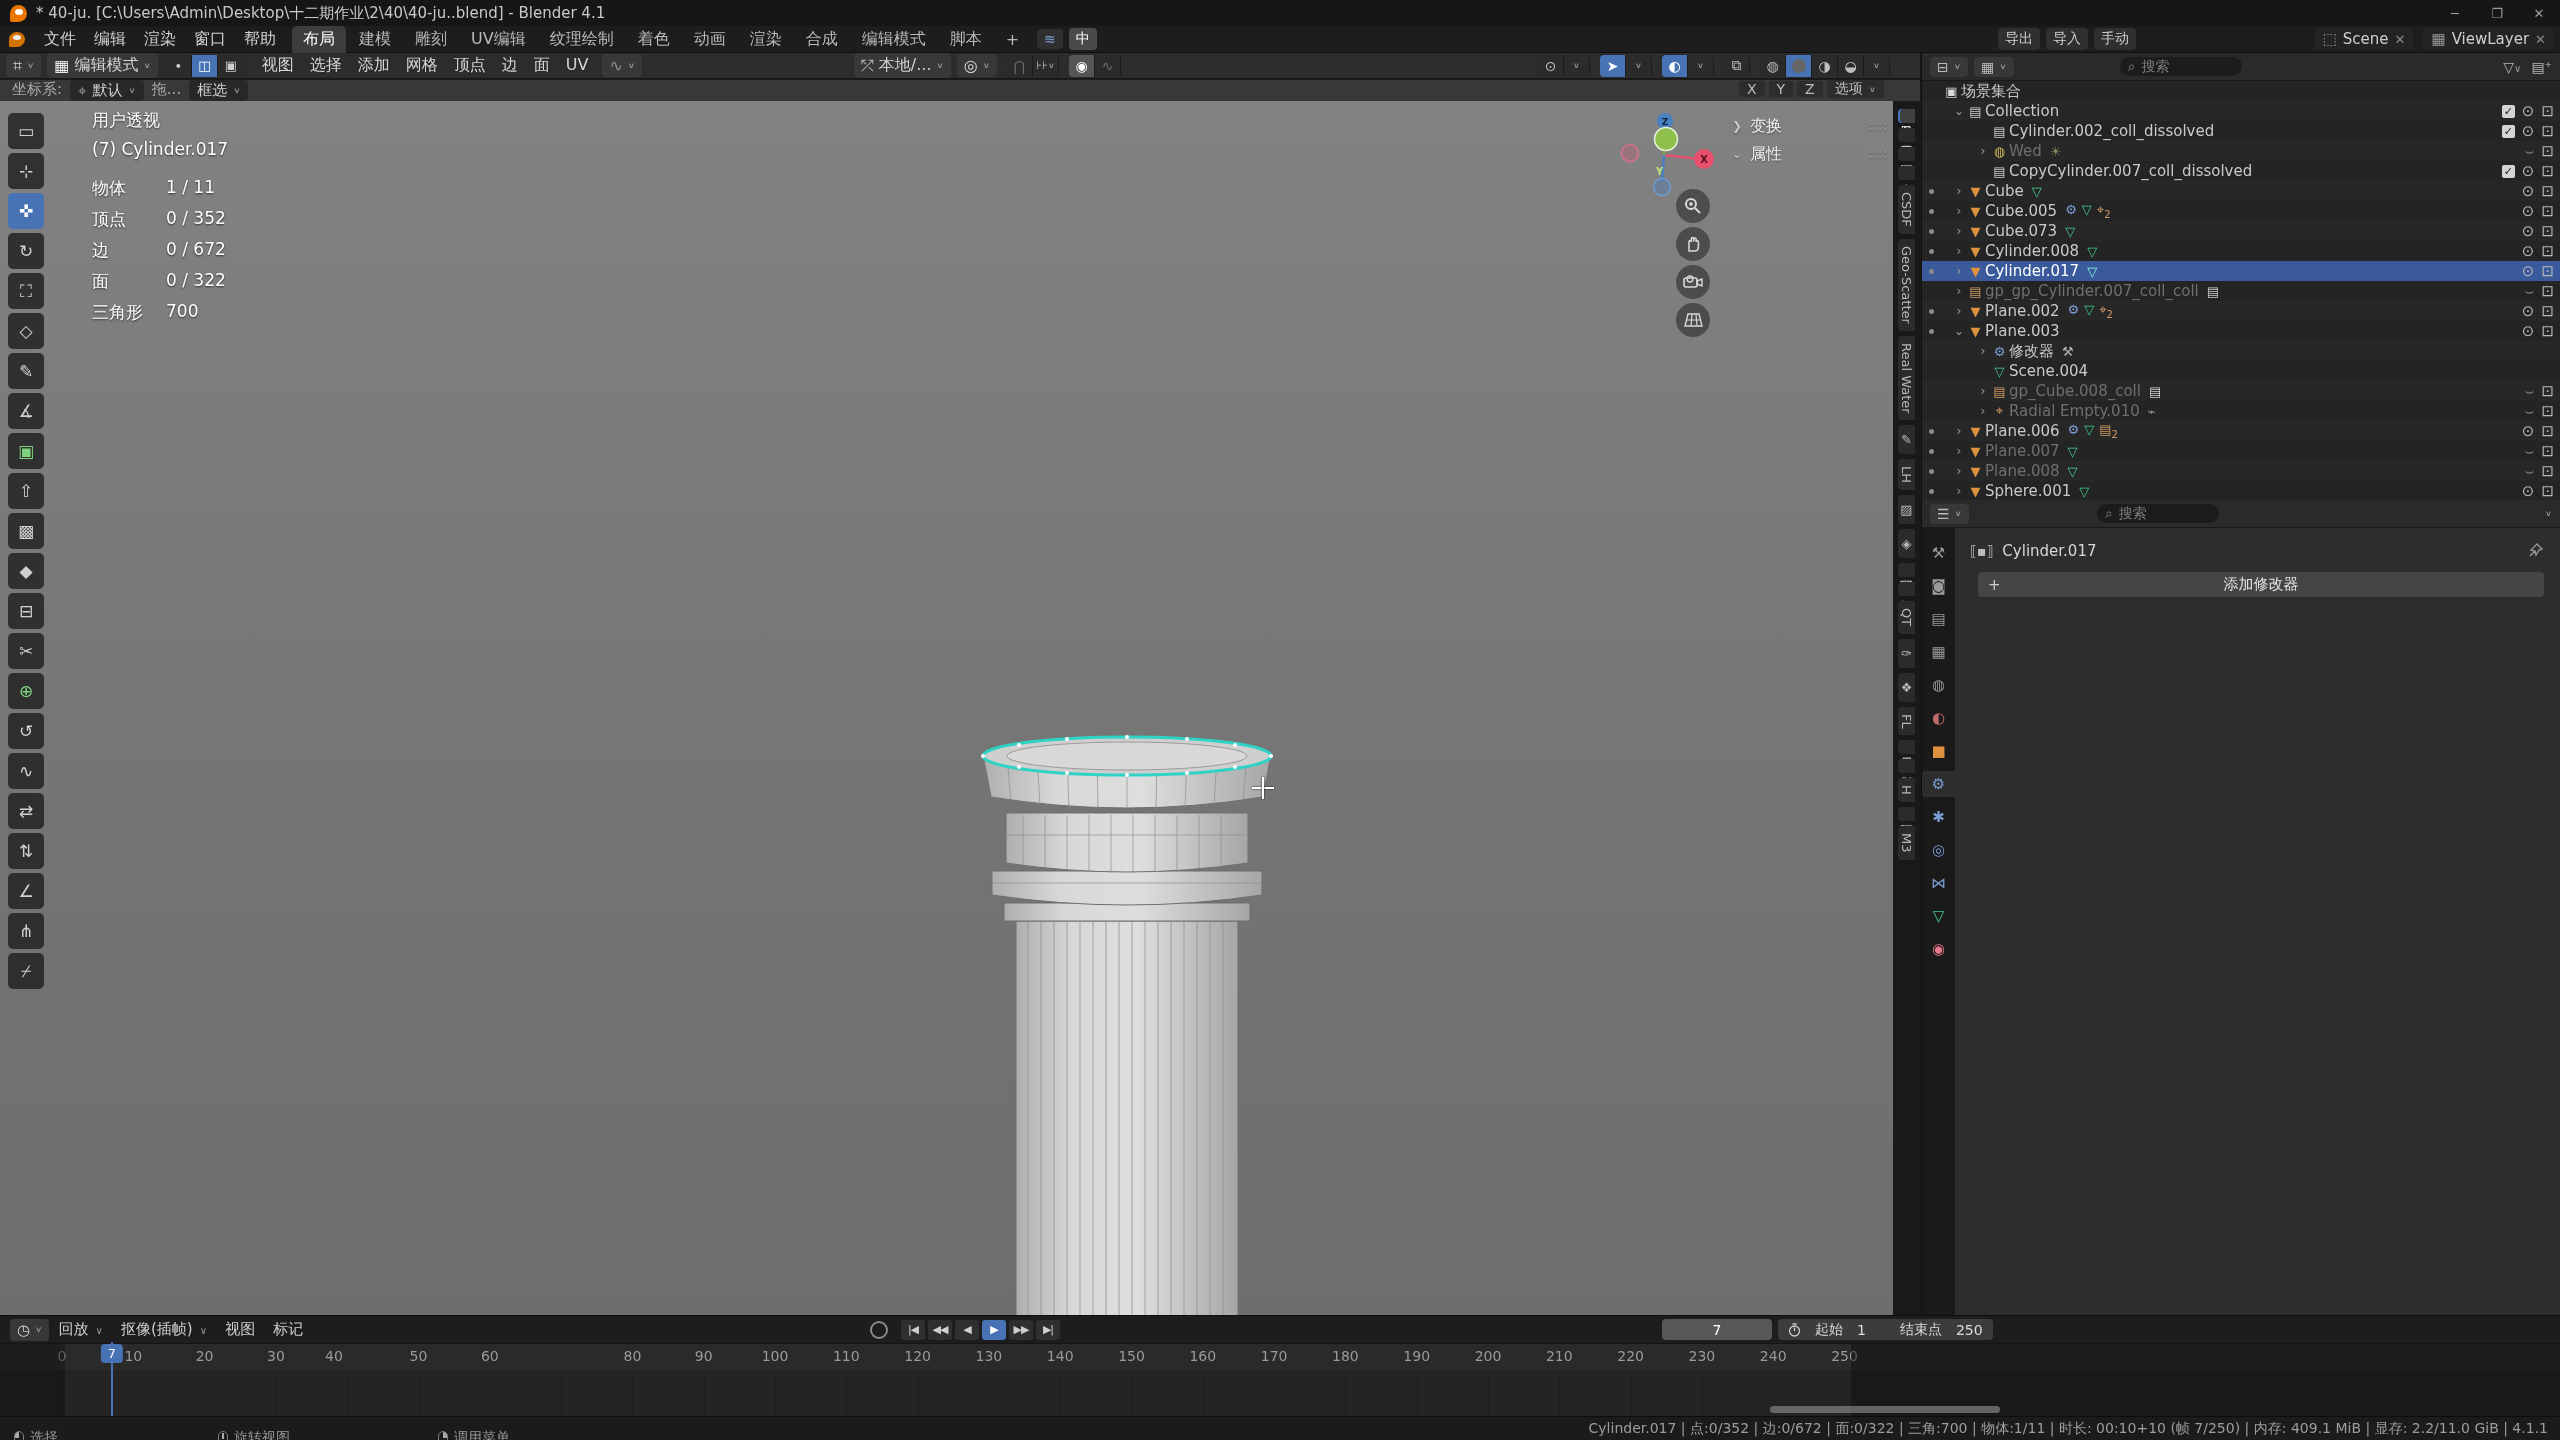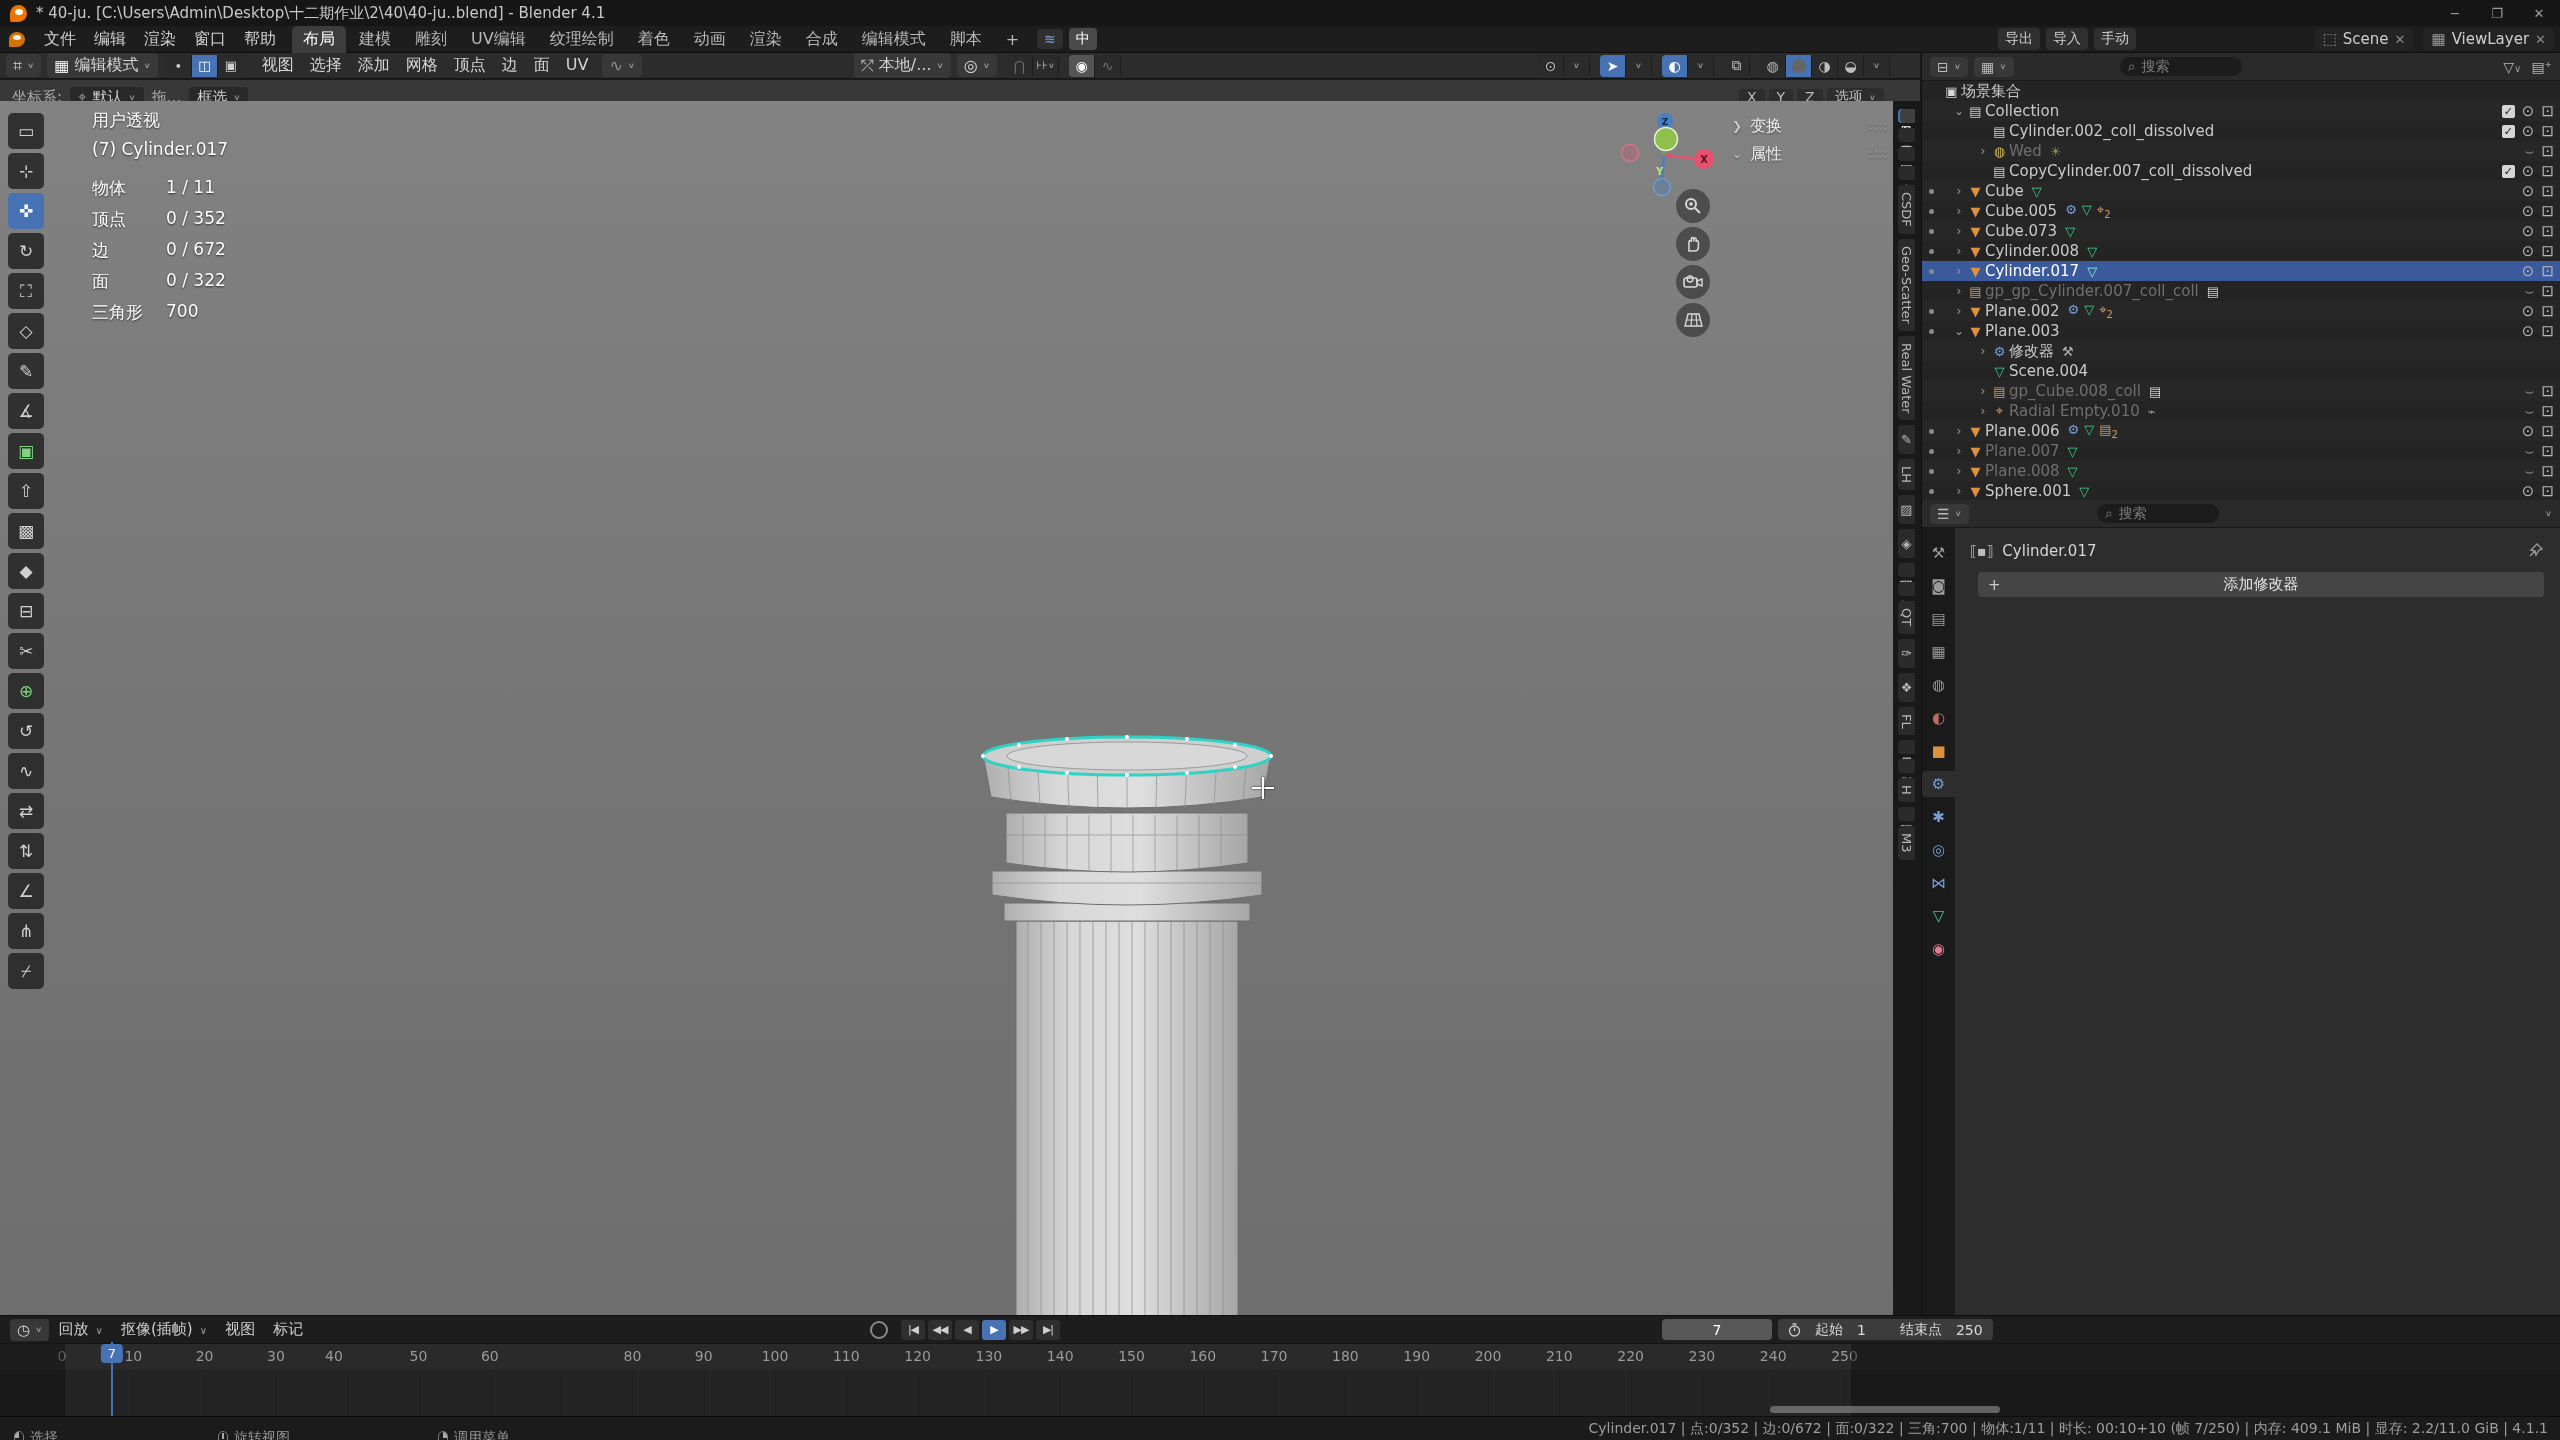--- a/index.html
+++ b/index.html
@@ -48,21 +48,21 @@
   #vh-right { position:absolute; right:30px; display:flex; align-items:center; }
   .tgl { width:26px; height:22px; display:flex; align-items:center; justify-content:center;
     background:#2b2b2b; color:#bdbdbd; font-size:14px; }
   .tgl.on { background:#4772b3; color:#fff; }
   .tgl.dim { color:#6c6c6c; }
   .grp { display:flex; margin-left:10px; border-radius:4px; overflow:hidden; }
   .grp .tgl{ border-right:1px solid #1c1c1c; }
   .shadewhite { color:#fff; background:#666; border-radius:50%; width:14px; height:14px; display:inline-block;}
 
   #toolsettings { left:0; top:80px; width:1920px; height:35px; background:#383838; color:#cfcfcf;
-    font-size:15px; display:flex; align-items:center; border-bottom:1px solid #1a1a1a; }
+    font-size:15px; display:flex; align-items:flex-start; border-bottom:1px solid #1a1a1a; }
   .ts-drop { background:#282828; border-radius:4px; padding:1px 8px; margin:0 8px; display:flex; gap:6px; align-items:center;}
   .ts-right { position:absolute; right:36px; display:flex; gap:4px; align-items:center;}
   .ts-ax { background:#2d2d2d; border-radius:3px; padding:0 8px; color:#bdbdbd; font-size:14px;}
 
   
   #viewport { left:0; top:101px; width:1920px; height:1214px;
     background:linear-gradient(#828282,#747474 60%,#6e6e6e); overflow:hidden; }
   
   #toolbar { position:absolute; left:8px; top:12px; width:38px; display:flex; flex-direction:column; gap:4px; }
   .tool { width:36px; height:36px; background:#262626e0; border-radius:5px; color:#d0d0d0;

